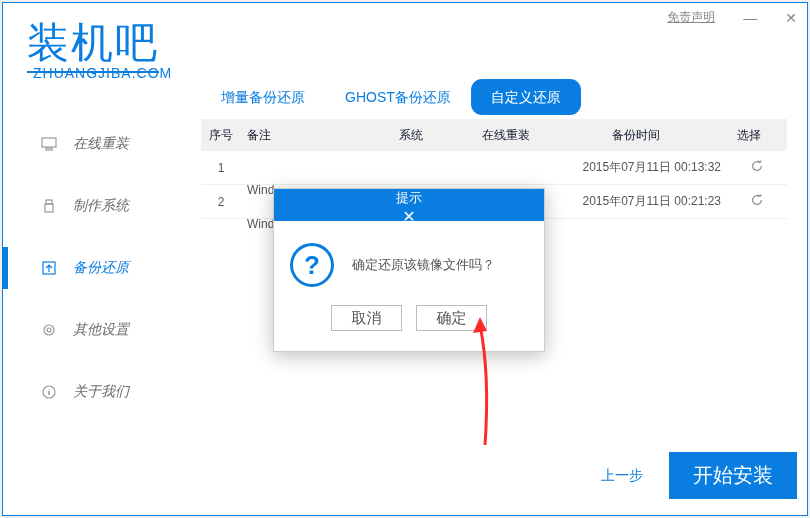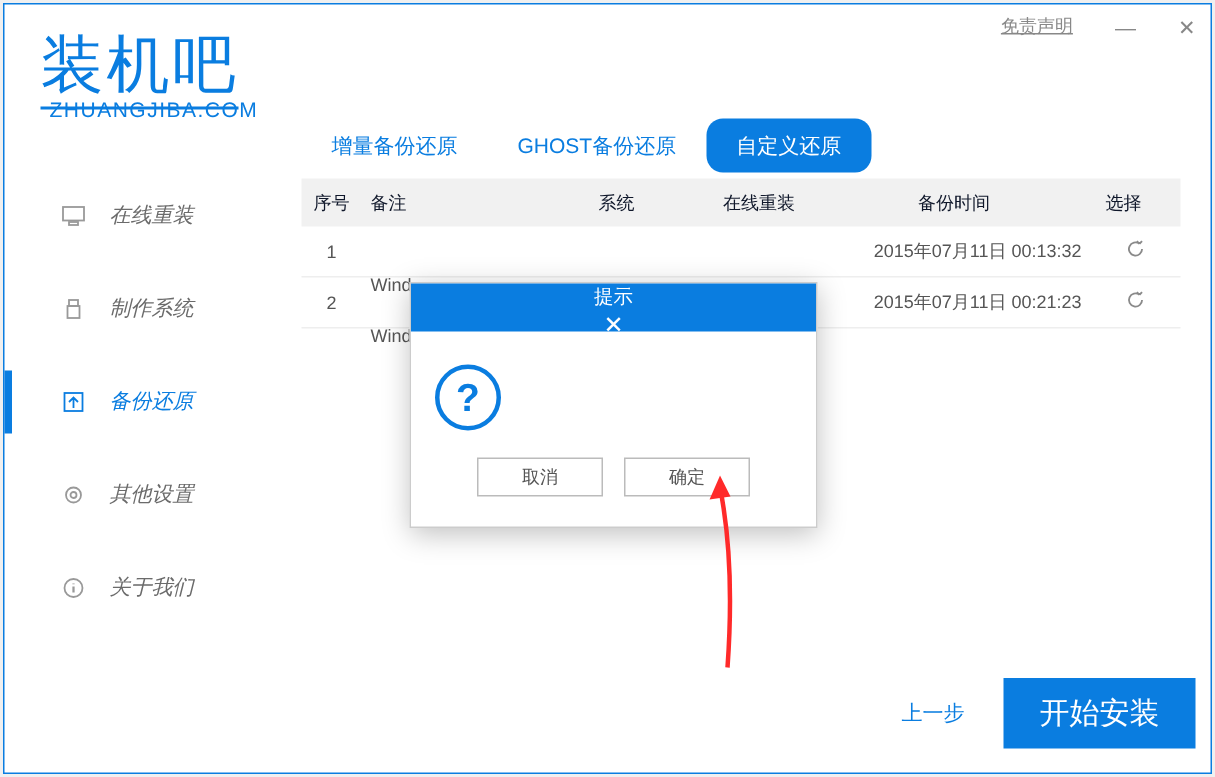--- a/index.html
+++ b/index.html
@@ -40,21 +40,21 @@
     .footer { position: absolute; right: 10px; bottom: 16px; display: flex; gap: 16px; align-items: center; }
     .btn-prev { color: #0a7de0; font-size: 14px; cursor: pointer; padding: 8px 10px; }
     .btn-install { background: #0a7de0; color: #fff; font-size: 20px; cursor: pointer; padding: 10px 24px; border: none; }
     .dialog { position: absolute; left: 270px; top: 185px; width: 272px; background: #fff; border: 1px solid #ccc; box-shadow: 0 4px 18px rgba(0,0,0,0.25); z-index: 20; }
     .dialog-header { height: 32px; background: #0a7de0; color: #fff; display: flex; align-items: center; padding: 0 10px; font-size: 13px; justify-content: space-between; flex-direction: column; }
     .dialog-close { cursor: pointer; font-size: 16px; }
     .dialog-body { display: flex; align-items: center; padding: 22px 16px 18px 16px; gap: 18px; }
     .q-circle { width: 44px; height: 44px; border: 3px solid #0a7de0; border-radius: 50%; display: flex; align-items: center; justify-content: center; color: #0a7de0; font-size: 26px; font-weight: bold; }
     .dialog-msg { font-size: 13px; color: #555; }
     .dialog-footer { display: flex; justify-content: center; gap: 14px; padding-bottom: 20px; }
-    .dbtn { width: 84px; height: 26px; border: 1px solid #bbb; background: #fff; cursor: pointer; font-size: 12px; color: #555; }
+    .dbtn { width: 71px; height: 26px; border: 1px solid #bbb; background: #fff; cursor: pointer; font-size: 15px; color: #555; }
     .arrow { position: absolute; left: 322px; top: 312px; z-index: 30; pointer-events: none; }
   </style>
 </head>
 <body>
 
 <div class="app-window">
   <div class="header">
     <div class="logo">
       <div class="logo-text">装机吧</div>
     </div>
@@ -160,20 +160,21 @@
     <button class="btn-install">开始安装</button>
   </div>
 
   <div class="dialog">
     <div class="dialog-header">
       <span>提示</span>
       <span class="dialog-close">✕</span>
     </div>
     <div class="dialog-body">
       <div class="q-circle">?</div>
+      <div class="dialog-msg">确定还原该镜像文件吗？</div>
     </div>
     <div class="dialog-footer">
       <button class="dbtn">取消</button>
       <button class="dbtn">确定</button>
     </div>
   </div>
 
   <svg class="arrow" width="180" height="140" viewBox="0 0 180 140">
     <path d="M 160 130 Q 165 60 155 10" stroke="#ff2a2a" stroke-width="3" fill="none"></path>
     <polygon points="155,2 148,18 162,16" fill="#ff2a2a"></polygon>

